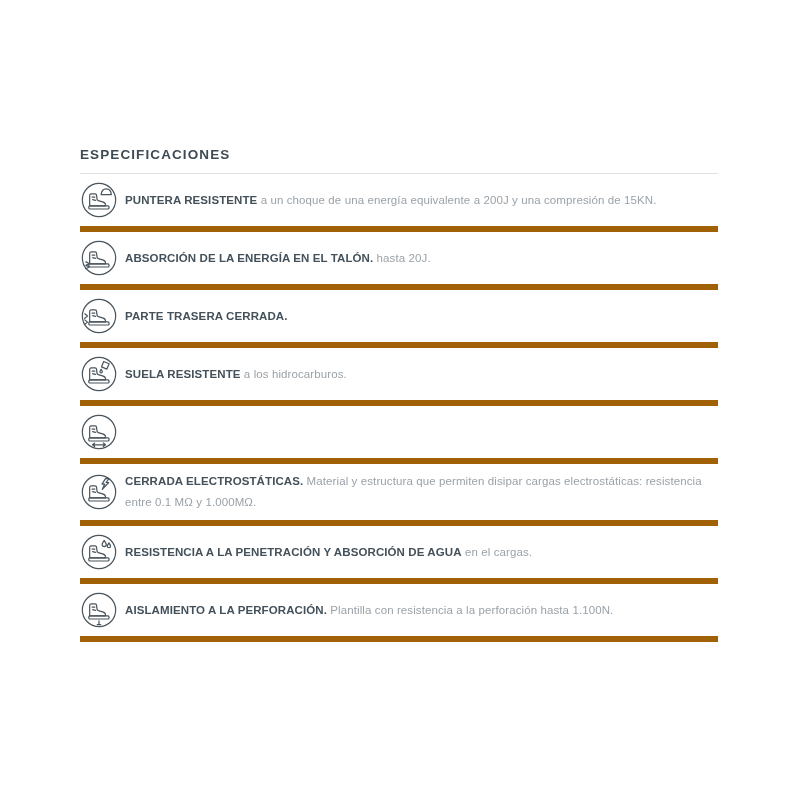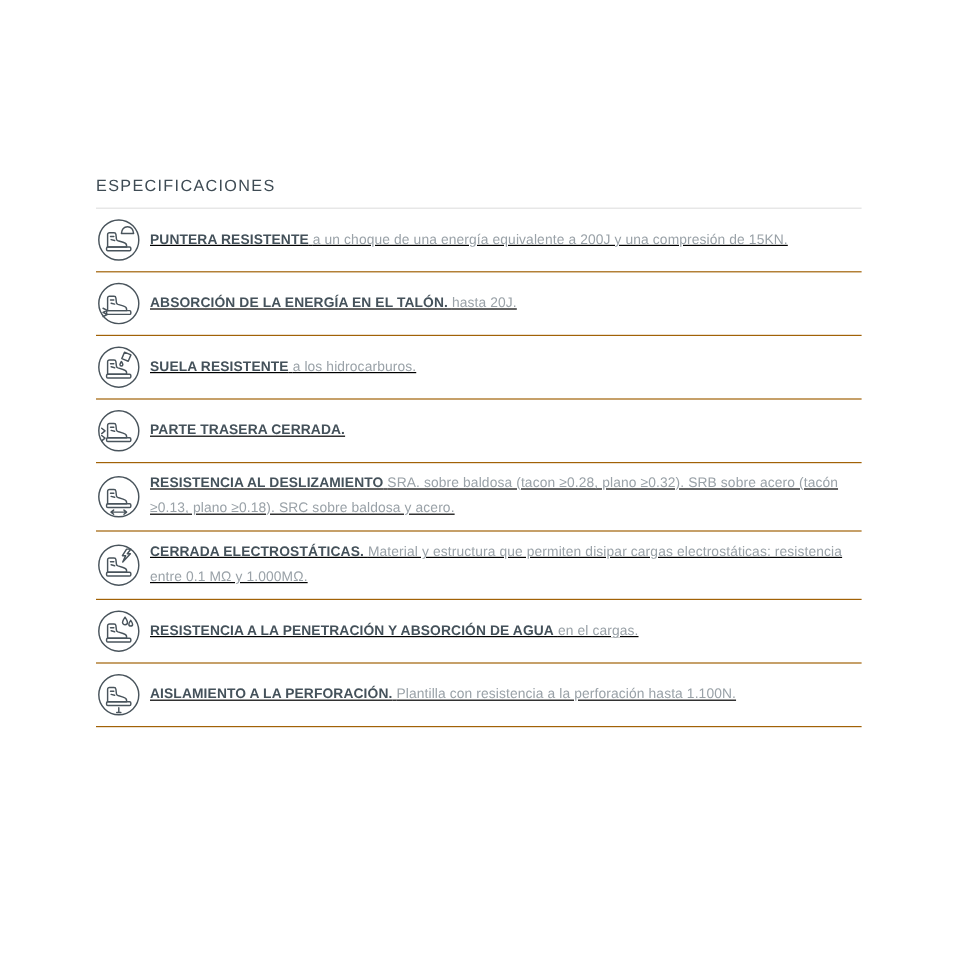--- a/index.html
+++ b/index.html
@@ -15,34 +15,33 @@
     overflow: hidden;
   }
   .content {
     position: absolute;
     left: 80px;
     top: 147px;
     width: 638px;
   }
   .section-title {
     font-size: 13.5px;
-    font-weight: 400;
+    font-weight: 700;
     color: #3e4b54;
     letter-spacing: 1.1px;
     padding-bottom: 11px;
     border-bottom: 1px solid #e2e2e2;
   }
   .spec-row {
     display: flex;
     align-items: center;
     gap: 7px;
-    border-bottom: 1px solid #a16207;
+    border-bottom: 6px solid #a16207;
     min-height: 38px;
     padding: 7px 0;
-    text-decoration: underline;
   }
   .spec-icon {
     flex: 0 0 38px;
     width: 38px;
     height: 38px;
   }
   .spec-icon svg {
     width: 38px;
     height: 38px;
     display: block;
@@ -111,53 +110,49 @@
       <strong class="spec-label">ABSORCIÓN DE LA ENERGÍA EN EL TALÓN.</strong>
       <span class="spec-desc">hasta 20J.</span>
     </p>
   </div>
 
 
   <div class="spec-row">
     <span class="spec-icon">
       <svg viewBox="0 0 44 44">
           <use href="#boot-base"></use>
+          <path d="M5.5 19.5 l3.2 2.6 -3.2 2.6 M5.5 26.5 l3.2 2.6 -3.2 2.6"></path>
+        </svg>
+    </span>
+    <p class="spec-text">
+      <strong class="spec-label">PARTE TRASERA CERRADA.</strong>
+      <span class="spec-desc"></span>
+    </p>
+  </div>
+
+  <div class="spec-row">
+    <span class="spec-icon">
+      <svg viewBox="0 0 44 44">
+          <use href="#boot-base"></use>
           <path d="M27.5 7.5 l6.2 2.6 -2.6 6.2 -6.2 -2.6 z M24.5 16.5 c0.9 1.4 1.4 2.2 1.4 2.9 a1.4 1.4 0 1 1 -2.8 0 c0-0.7 0.5-1.5 1.4-2.9 z"></path>
         </svg>
     </span>
     <p class="spec-text">
       <strong class="spec-label">SUELA RESISTENTE</strong>
       <span class="spec-desc">a los hidrocarburos.</span>
     </p>
   </div>
 
   <div class="spec-row">
     <span class="spec-icon">
       <svg viewBox="0 0 44 44">
           <use href="#boot-base"></use>
-          <path d="M5.5 19.5 l3.2 2.6 -3.2 2.6 M5.5 26.5 l3.2 2.6 -3.2 2.6"></path>
-        </svg>
-    </span>
-    <p class="spec-text">
-      <strong class="spec-label">PARTE TRASERA CERRADA.</strong>
-      <span class="spec-desc"></span>
-    </p>
-  </div>
-
-  <div class="spec-row">
-    <span class="spec-icon">
-      <svg viewBox="0 0 44 44">
-          <use href="#boot-base"></use>
           <path d="M14.5 36.8 H29.5 M17 34.8 L14.5 36.8 L17 38.8 M27 34.8 L29.5 36.8 L27 38.8"></path>
         </svg>
     </span>
-    <p class="spec-text">
-      <strong class="spec-label">RESISTENCIA AL DESLIZAMIENTO</strong>
-      <span class="spec-desc">SRA. sobre baldosa (tacon ≥0.28, plano ≥0.32). SRB sobre acero (tacón ≥0.13, plano ≥0.18). SRC sobre baldosa y acero.</span>
-    </p>
   </div>
 
   <div class="spec-row">
     <span class="spec-icon">
       <svg viewBox="0 0 44 44">
           <use href="#boot-base"></use>
           <path d="M29.5 6.5 L25.5 12.8 h3.1 L25.8 19 l7.4 -8 h-3 l3.4 -4.5 z"></path>
         </svg>
     </span>
     <p class="spec-text">

